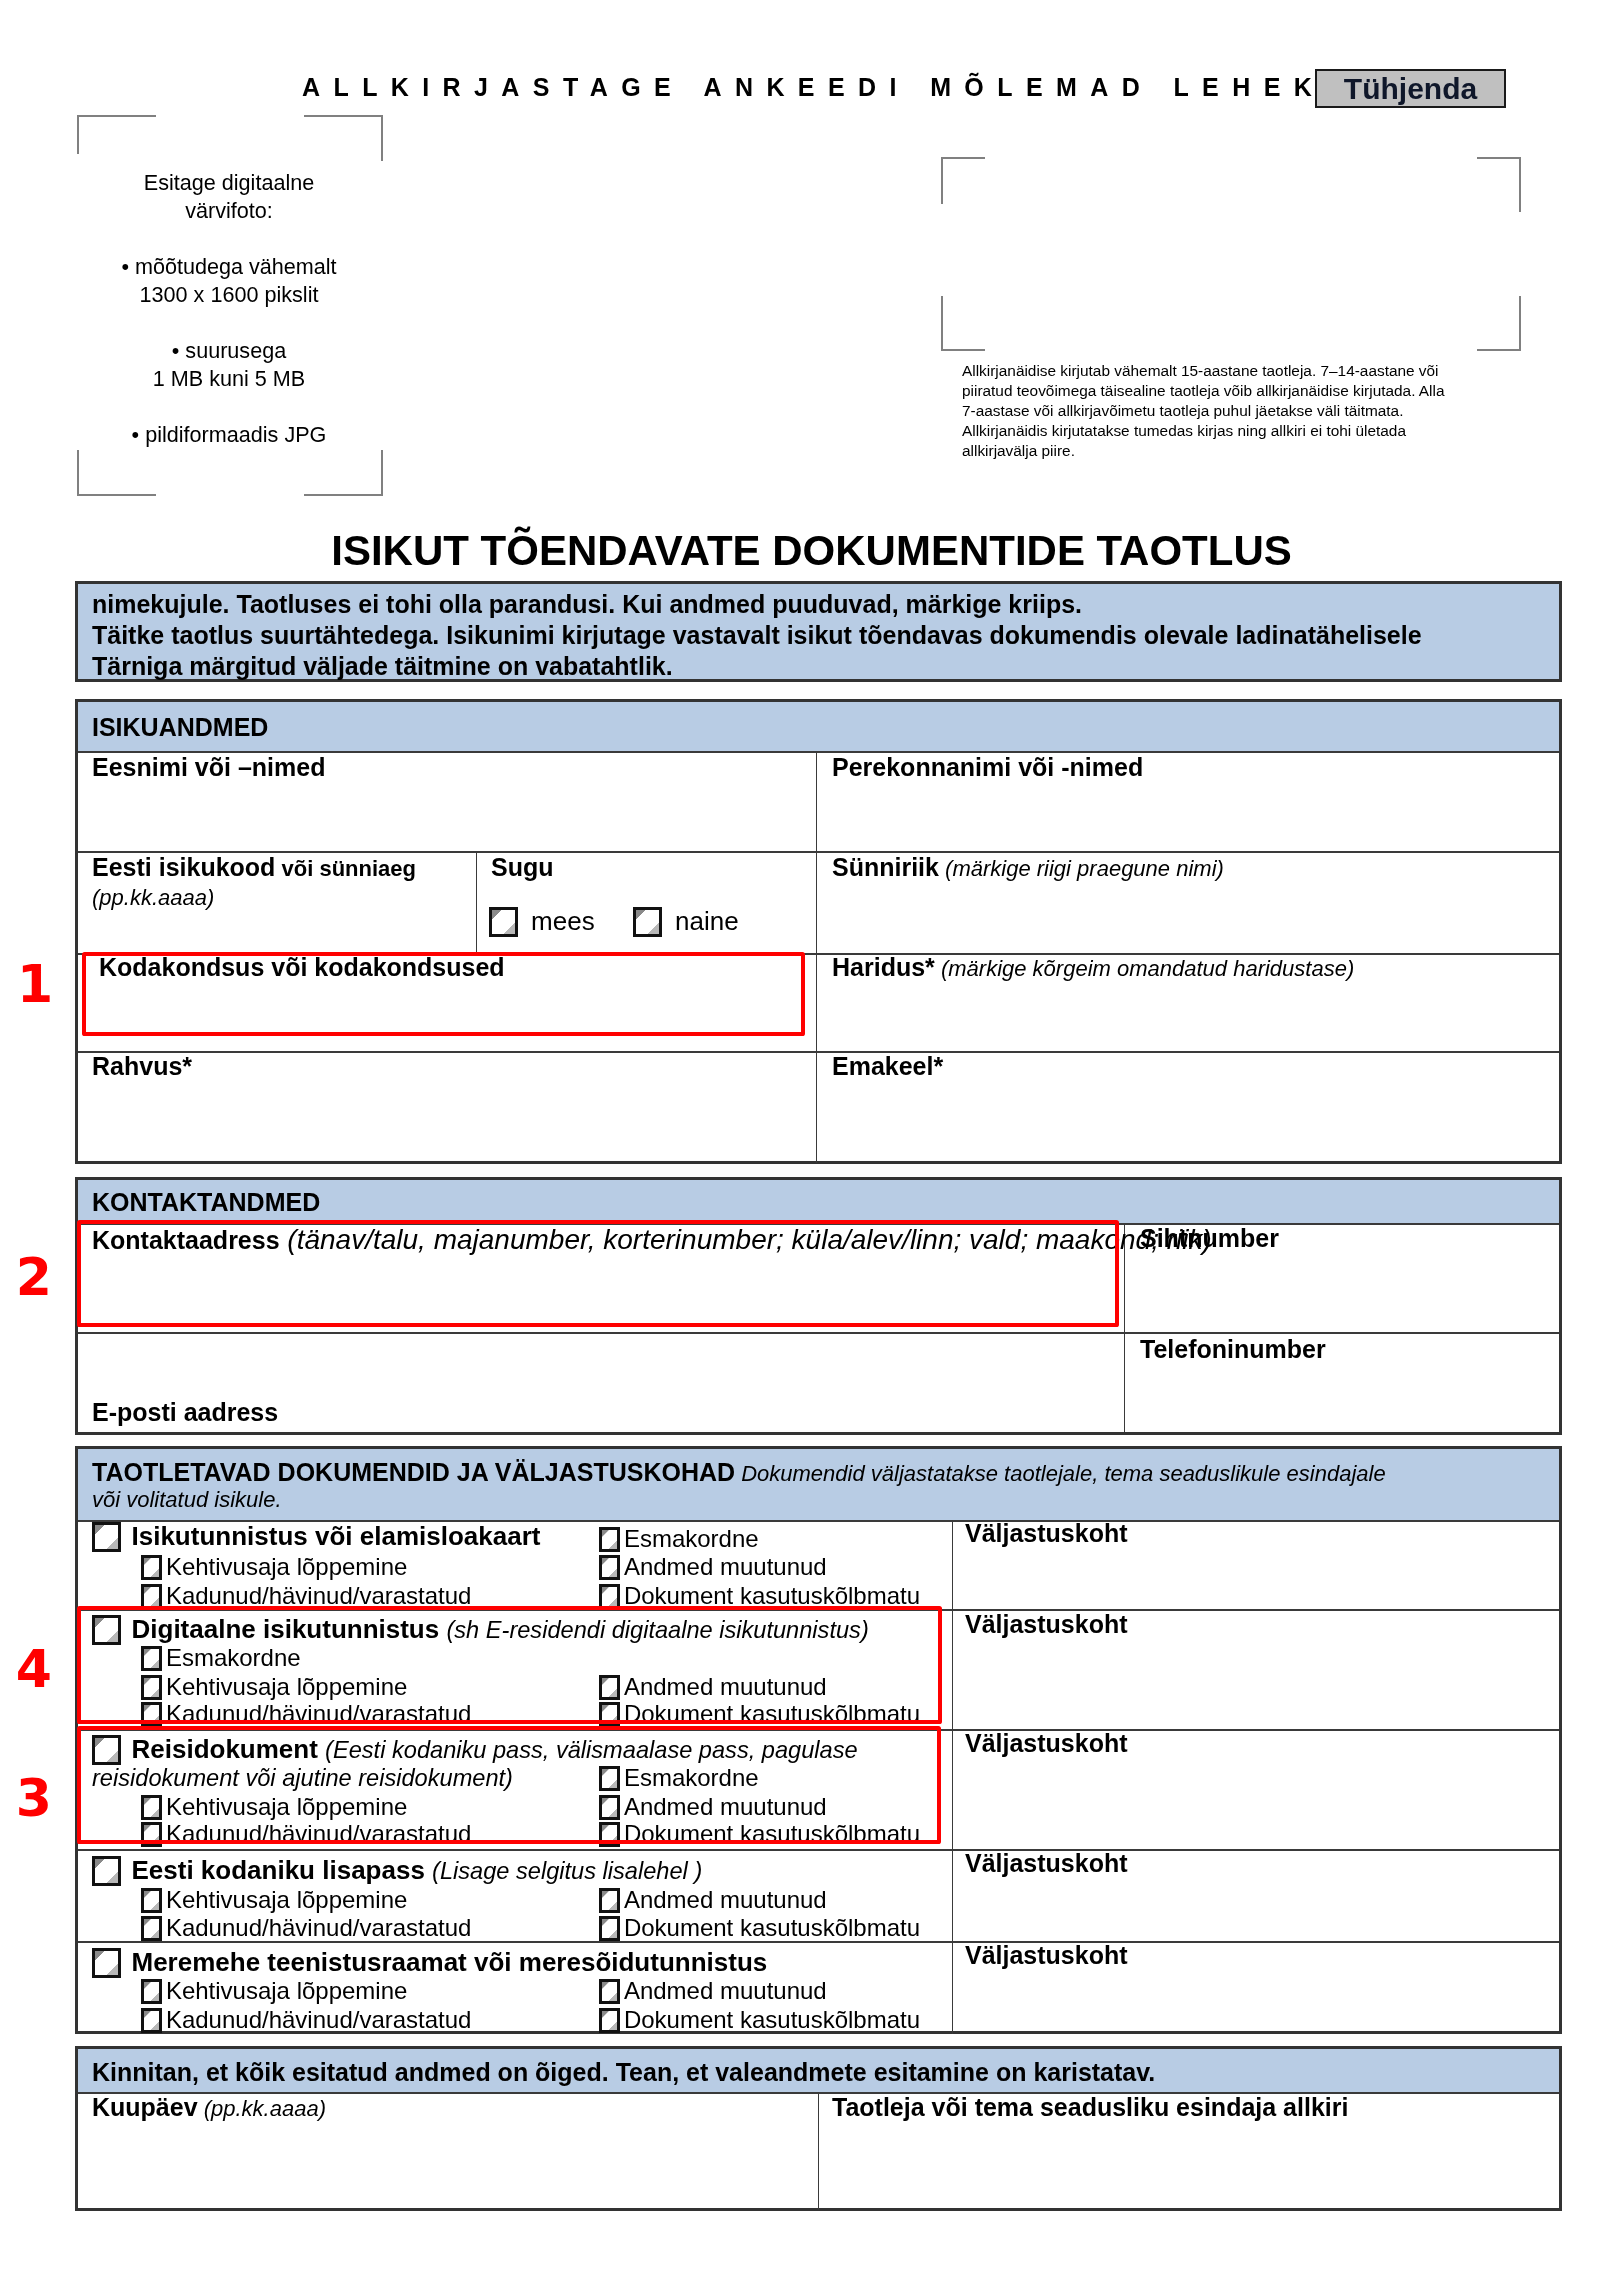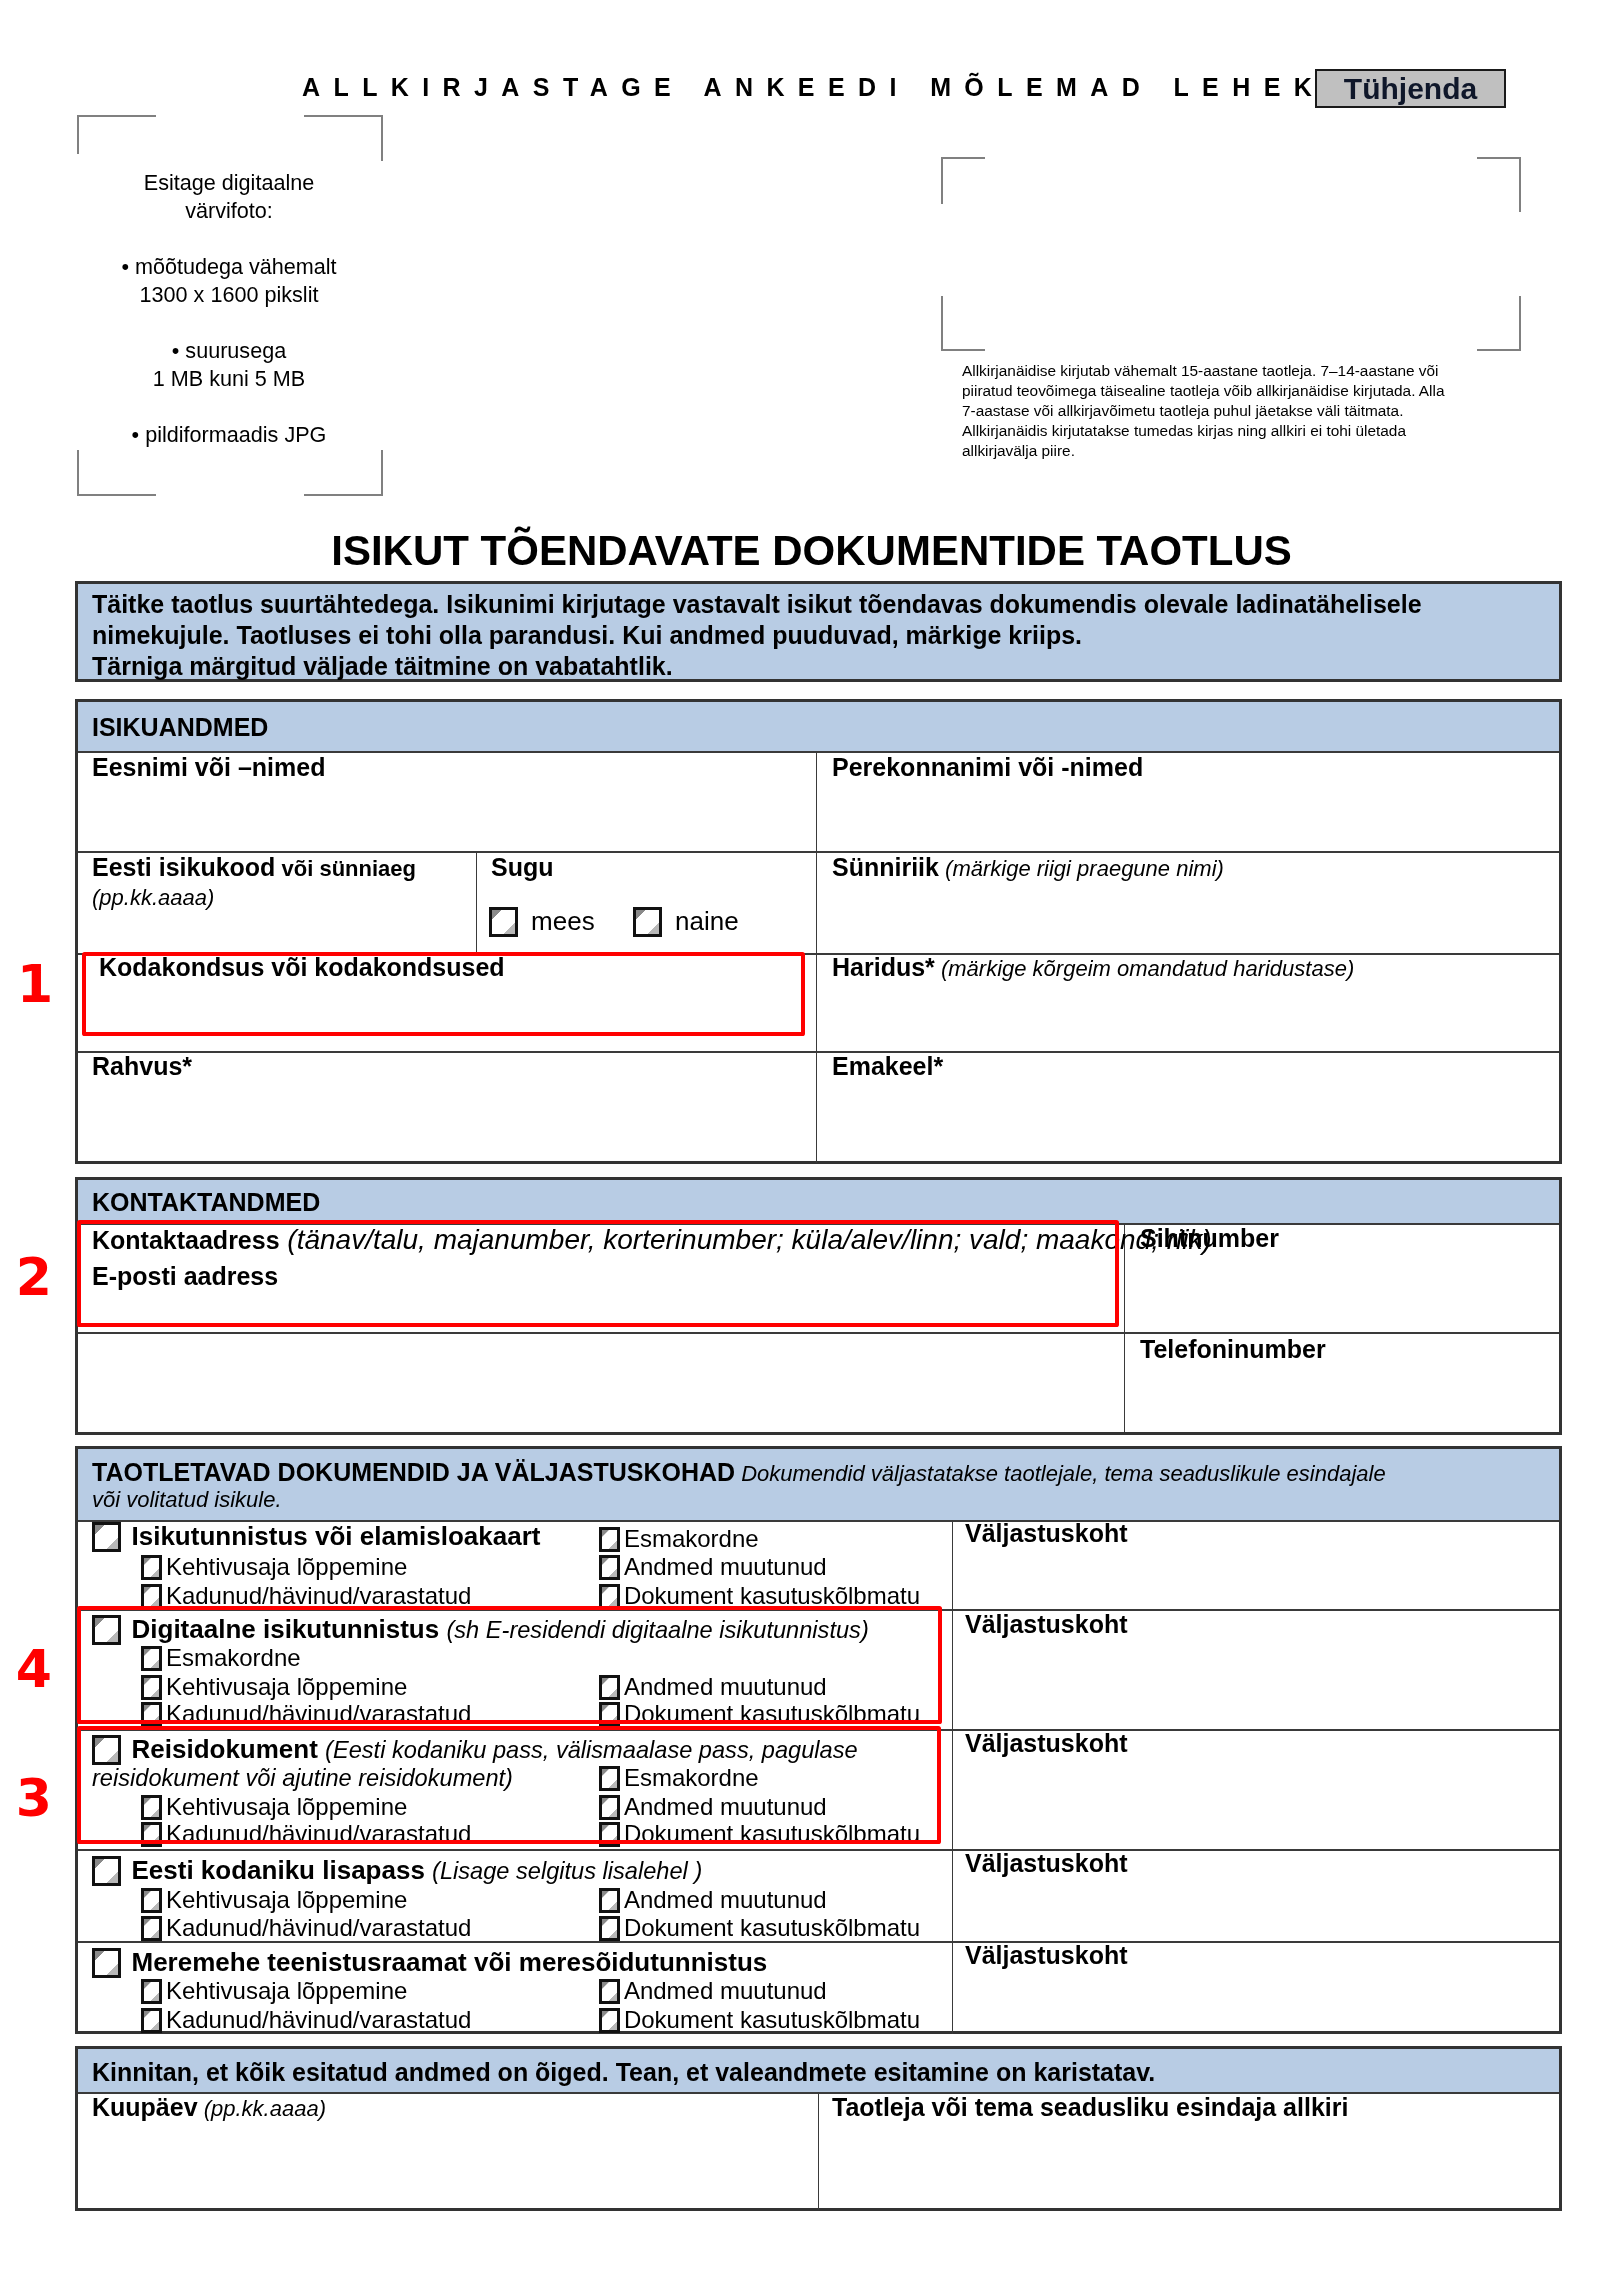--- a/index.html
+++ b/index.html
@@ -83,22 +83,22 @@
   <div>piiratud teovõimega täisealine taotleja võib allkirjanäidise kirjutada. Alla</div>
   <div>7-aastase või allkirjavõimetu taotleja puhul jäetakse väli täitmata.</div>
   <div>Allkirjanäidis kirjutatakse tumedas kirjas ning allkiri ei tohi ületada</div>
   <div>allkirjavälja piire.</div>
 </div>
 
 <div class="abs main-title">ISIKUT TÕENDAVATE DOKUMENTIDE TAOTLUS</div>
 
 <div class="abs frame blue" style="left:75px;top:581px;width:1487px;height:101px;"></div>
 <div class="abs instr">
+  <div>nimekujule. Taotluses ei tohi olla parandusi. Kui andmed puuduvad, märkige kriips.</div>
   <div>Täitke taotlus suurtähtedega. Isikunimi kirjutage vastavalt isikut tõendavas dokumendis olevale ladinatähelisele</div>
-  <div>nimekujule. Taotluses ei tohi olla parandusi. Kui andmed puuduvad, märkige kriips.</div>
   <div>Tärniga märgitud väljade täitmine on vabatahtlik.</div>
 </div>
 
 <div class="abs frame" style="left:75px;top:699px;width:1487px;height:465px;">
   <div class="abs blue" style="left:0;top:0;width:100%;height:49px;"></div>
   <div class="hline" style="left:0;top:49px;width:100%;"></div>
   <div class="hline" style="left:0;top:149px;width:100%;"></div>
   <div class="hline" style="left:0;top:251px;width:100%;"></div>
   <div class="hline" style="left:0;top:349px;width:100%;"></div>
   <div class="vline" style="left:738px;top:49px;height:412px;"></div>
@@ -153,21 +153,21 @@
 </div>
 <div class="section-title" style="left:92px;top:1188px;">KONTAKTANDMED</div>
 
 <div class="label" style="left:92px;top:1224px;">
   <span>Kontaktaadress</span><span class="note" style="font-size:28px;"> (tänav/talu, majanumber, korterinumber; küla/alev/linn; vald; maakond; riik)</span>
 </div>
 <input class="field" style="left: 85px; top: 1255px; width: 1027px; height: 65px;">
 <div class="label" style="left:1140px;top:1224px;">Sihtnumber</div>
 <input class="field" style="left: 1133px; top: 1255px; width: 419px; height: 65px;">
 
-<div class="label" style="left:92px;top:1262px;">E-posti aadress</div>
+<div class="label" style="left:92px;top:1398px;">E-posti aadress</div>
 <input class="field" style="left: 85px; top: 1368px; width: 1027px; height: 59px;">
 <div class="label" style="left:1140px;top:1335px;">Telefoninumber</div>
 <input class="field" style="left: 1133px; top: 1368px; width: 419px; height: 59px;">
 
 <div class="abs frame" style="left:75px;top:1446px;width:1487px;height:588px;">
   <div class="abs blue" style="left:0;top:0;width:100%;height:71px;"></div>
   <div class="hline" style="left:0;top:71px;width:100%;"></div>
   <div class="hline" style="left:0;top:160px;width:100%;"></div>
   <div class="hline" style="left:0;top:280px;width:100%;"></div>
   <div class="hline" style="left:0;top:400px;width:100%;"></div>

